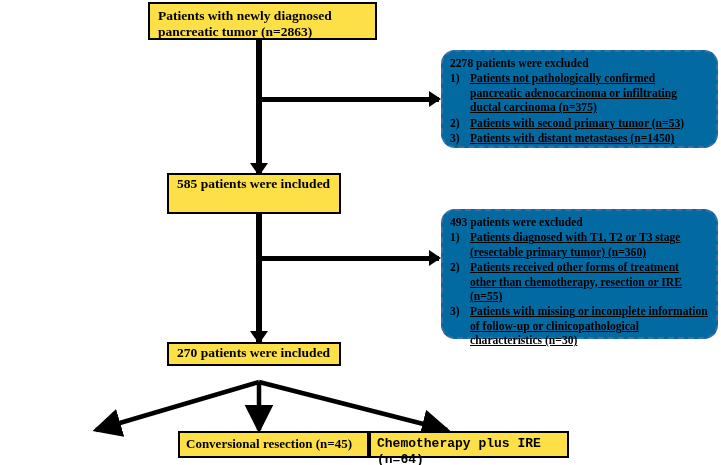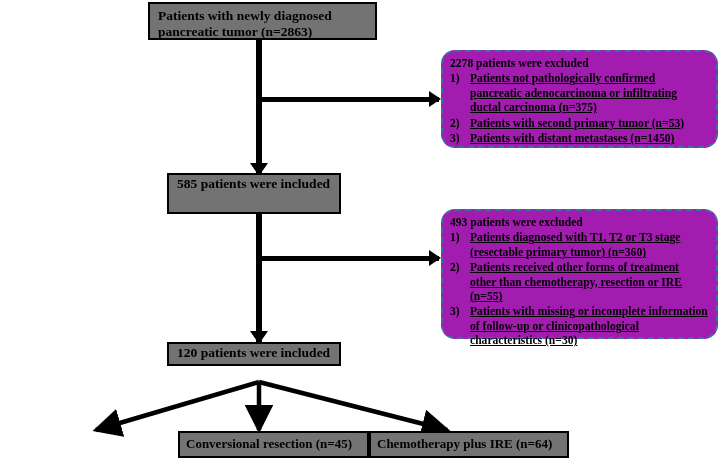--- a/index.html
+++ b/index.html
@@ -16,40 +16,40 @@
     width: 721px;
     height: 465px;
     background: #ffffff;
     overflow: hidden;
   }
   
   .node {
     position: absolute;
     box-sizing: border-box;
     border: 2.5px solid #000000;
-    background: #737373;
+    background: #fde047;
     color: #000000;
     font-weight: bold;
     line-height: 1.22;
     z-index: 3;
   }
   .node-inner {
     display: block;
     padding: 4px 7px 4px 8px;
   }
   .node.center .node-inner {
     text-align: left;
   }
   
   .excl {
     position: absolute;
     box-sizing: border-box;
     border: 2px dashed #3a6ea5;
     border-radius: 14px;
-    background: #a21caf;
+    background: #0369a1;
     color: #000000;
     font-weight: bold;
     z-index: 3;
     padding: 5px 8px 6px 7px;
   }
   .excl-head {
     display: block;
     line-height: 1.25;
     margin-bottom: 1px;
   }
@@ -142,21 +142,21 @@
 
   <div class="node center" style="left:148px; top:2px; width:229px; height:38px; font-size:13.5px;">
     <span class="node-inner">Patients with newly diagnosed pancreatic tumor (n=2863)</span>
   </div>
 
   <div class="node center" style="left:167px; top:173px; width:174px; height:41px; font-size:13.5px;">
     <span class="node-inner" style="padding:1px 8px;">585 patients were included</span>
   </div>
 
   <div class="node center" style="left:167px; top:342px; width:174px; height:24px; font-size:13.5px;">
-    <span class="node-inner" style="padding:1px 8px;">120 patients were included</span>
+    <span class="node-inner" style="padding:1px 8px;">270 patients were included</span>
   </div>
 
   <div class="excl" style="left:441px; top:50px; width:277px; height:98px; font-size:11.6px;">
     <span class="excl-head">2278 patients were excluded</span>
     <ul class="excl-list">
       <li class="excl-item">
         <span class="excl-num">1)</span>
         <span class="excl-txt">Patients not pathologically confirmed pancreatic adenocarcinoma or infiltrating ductal carcinoma (n=375)</span>
       </li>
       <li class="excl-item">
@@ -186,17 +186,17 @@
         <span class="excl-txt">Patients with missing or incomplete information of follow-up or clinicopathological characteristics (n=30)</span>
       </li>
     </ul>
   </div>
 
 
   <div class="node" style="left:178px; top:431px; width:191px; height:27px; font-size:13px;">
     <span class="node-inner" style="padding:3px 6px;border-radius:7px;">Conversional resection (n=45)</span>
   </div>
 
-  <div class="node" style="left:369px; top:431px; width:200px; height:27px; font-size:13px;">
+  <div class="node" style="left:369px; top:431px; width:200px; height:27px; font-size:13px;font-family:Liberation Mono, monospace;">
     <span class="node-inner" style="padding:3px 6px;">Chemotherapy plus IRE (n=64)</span>
   </div>
 
 </div>
 
 </body></html>

